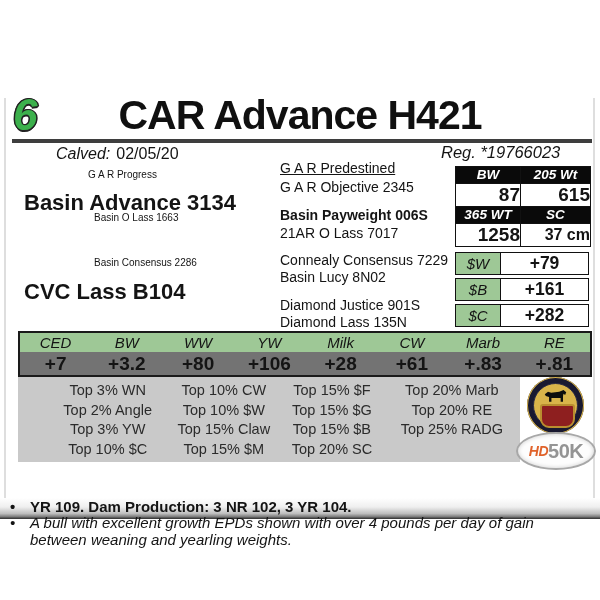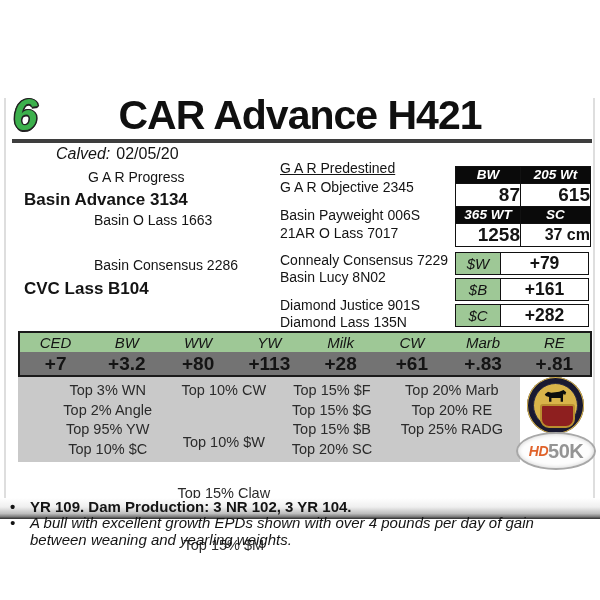--- a/index.html
+++ b/index.html
@@ -33,31 +33,31 @@
   .title{
     position:absolute;left:0;right:0;top:92px;text-align:center;
     font-size:41px;line-height:46px;font-weight:bold;letter-spacing:-1px;color:#101010;
   }
   .title-rule{position:absolute;left:12px;top:139px;width:580px;height:4px;background:#3e3e3e;}
   .calved{position:absolute;left:18px;top:145px;font-size:16px;}
   .calved .lbl{font-style:italic;margin-right:6px;margin-left:38px;}
   .reg{position:absolute;left:441px;top:143px;font-size:16.5px;font-style:italic;}
 
   
-  .ped{position:absolute;font-size:14px;white-space:nowrap;}
-  .ped.parent{font-size:17px;font-weight:bold;}
+  .ped{position:absolute;font-size:10px;white-space:nowrap;}
+  .ped.parent{font-size:22px;font-weight:bold;}
   .p-gs1{left:88px;top:169px;}
   .p-sire{left:24px;top:190px;}
   .p-gd1{left:94px;top:212px;}
   .p-gs2{left:94px;top:257px;}
   .p-dam{left:24px;top:279px;}
   .p-gd2{left:94px;top:301px;margin-top:36px;}
   .g3{position:absolute;left:280px;font-size:14px;white-space:nowrap;}
   .g3-0{top:160px;text-decoration:underline;}.g3-1{top:179px;}
-  .g3-2{top:207px;}.g3-3{top:225px;}
+  .g3-2{top:207px;font-weight:bold;}.g3-3{top:225px;}
   .g3-4{top:252px;}.g3-5{top:269px;}
   .g3-6{top:297px;}.g3-7{top:314px;}
 
   
   .stats{
     position:absolute;left:455px;top:166px;width:134px;
     display:grid;grid-template-columns:64px 1fr;
     border:1.5px solid #111;background:#111;grid-gap:1px;
   }
   .stats .hc{
@@ -88,21 +88,21 @@
   .epd .vrow .cell{font-weight:bold;font-size:19px;line-height:23px;}
 
   
   .rank{
     position:absolute;left:18px;top:377px;width:502px;height:85px;
     background:var(--gray-box);display:flex;
   }
   .rcol{display:flex;flex-direction:column;justify-content:flex-start;padding-top:4px;}
   .rcol div{font-size:14.5px;line-height:19.5px;text-align:center;color:#2b2b2b;white-space:nowrap;}
   .rcol.c0{width:127px;padding-left:30px;}
-  .rcol.c1{width:120px;gap:32px;}
+  .rcol.c1{width:120px;}
   .rcol.c2{width:110px;}
   .rcol.c3{width:145px;}
 
   
   .seal{
     position:absolute;left:527px;top:377px;width:57px;height:57px;border-radius:50%;
     background:var(--seal-navy);box-shadow:0 0 0 1px var(--seal-gold) inset;
   }
   .seal .inner{
     position:absolute;left:6px;top:6px;right:6px;bottom:6px;border-radius:50%;
@@ -143,20 +143,21 @@
 
   <div class="edge left"></div>
   <div class="edge right"></div>
 
   <div class="lot">6</div>
   <div class="title">CAR Advance H421</div>
   <div class="title-rule"></div>
   <div class="calved">
     <span class="lbl">Calved:</span><span>02/05/20</span>
   </div>
+  <div class="reg">Reg. *19766023</div>
 
   <div class="ped p-gs1">G A R Progress</div>
   <div class="ped parent p-sire">Basin Advance 3134</div>
   <div class="ped p-gd1">Basin O Lass 1663</div>
   <div class="ped p-gs2">Basin Consensus 2286</div>
   <div class="ped parent p-dam">CVC Lass B104</div>
   <div class="ped p-gd2">Diamond Lass 362Y</div>
 
   <div class="g3 g3-0">G A R Predestined</div>
   <div class="g3 g3-1">G A R Objective 2345</div>
@@ -201,33 +202,33 @@
       <div class="cell">YW</div>
       <div class="cell">Milk</div>
       <div class="cell">CW</div>
       <div class="cell">Marb</div>
       <div class="cell">RE</div>
     </div>
     <div class="vrow">
       <div class="cell">+7</div>
       <div class="cell">+3.2</div>
       <div class="cell">+80</div>
-      <div class="cell">+113</div>
+      <div class="cell">+106</div>
       <div class="cell">+28</div>
       <div class="cell">+61</div>
       <div class="cell">+.83</div>
       <div class="cell">+.81</div>
     </div>
   </div>
 
   <div class="rank">
     <div class="rcol c0">
       <div>Top 3% WN</div>
       <div>Top 2% Angle</div>
-      <div>Top 95% YW</div>
+      <div>Top 3% YW</div>
       <div>Top 10% $C</div>
     </div>
     <div class="rcol c1">
       <div>Top 10% CW</div>
       <div>Top 10% $W</div>
       <div>Top 15% Claw</div>
       <div>Top 15% $M</div>
     </div>
     <div class="rcol c2">
       <div>Top 15% $F</div>

